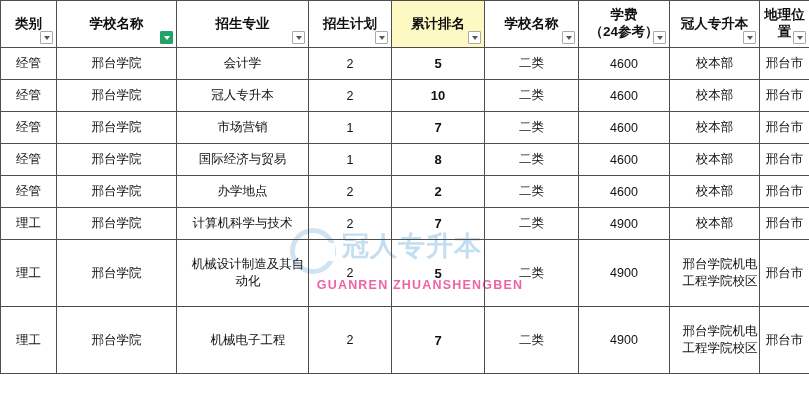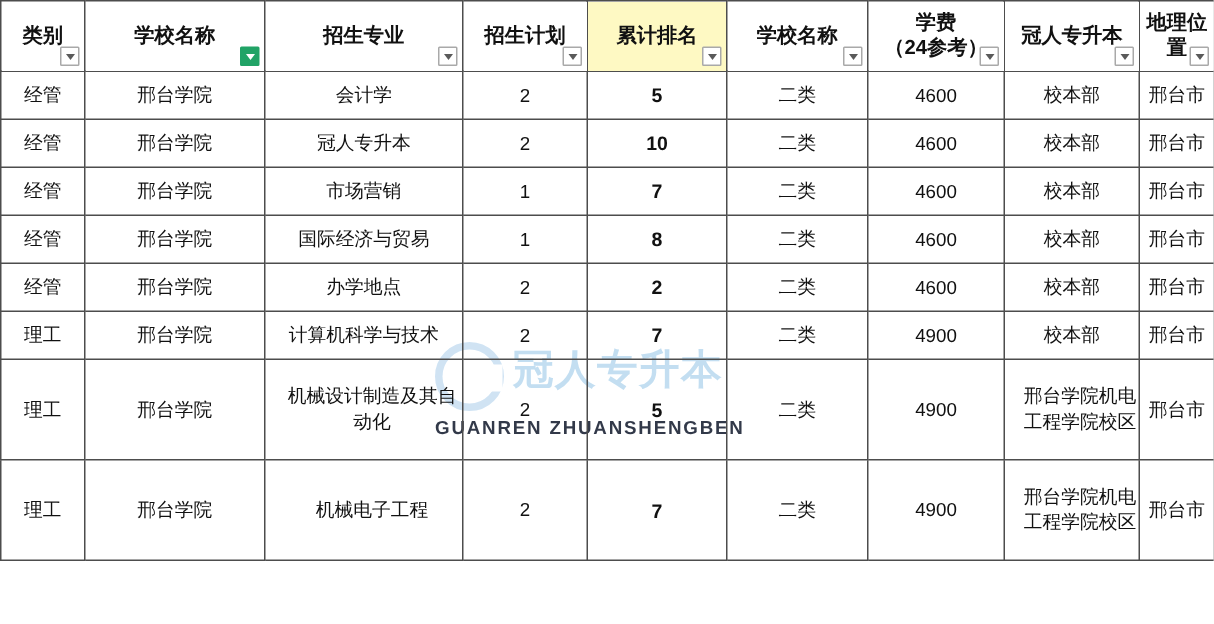--- a/index.html
+++ b/index.html
@@ -67,24 +67,25 @@
   #watermark .wm-main {
     font-size: 27px;
     font-weight: bold;
     color: #b9d9ef;
     letter-spacing: 1px;
     white-space: nowrap;
   }
   #watermark .wm-sub {
     font-size: 12.5px;
     font-weight: bold;
-    color: #0f172a;
+    color: #ec4899;
     letter-spacing: 1.2px;
     margin-top: 4px;
     white-space: nowrap;
+    text-align: center;
   }
   table {
     border-collapse: collapse;
     width: 809px;
     table-layout: fixed;
     position: relative;
     z-index: 10;
     background: transparent;
   }
   th, td {

